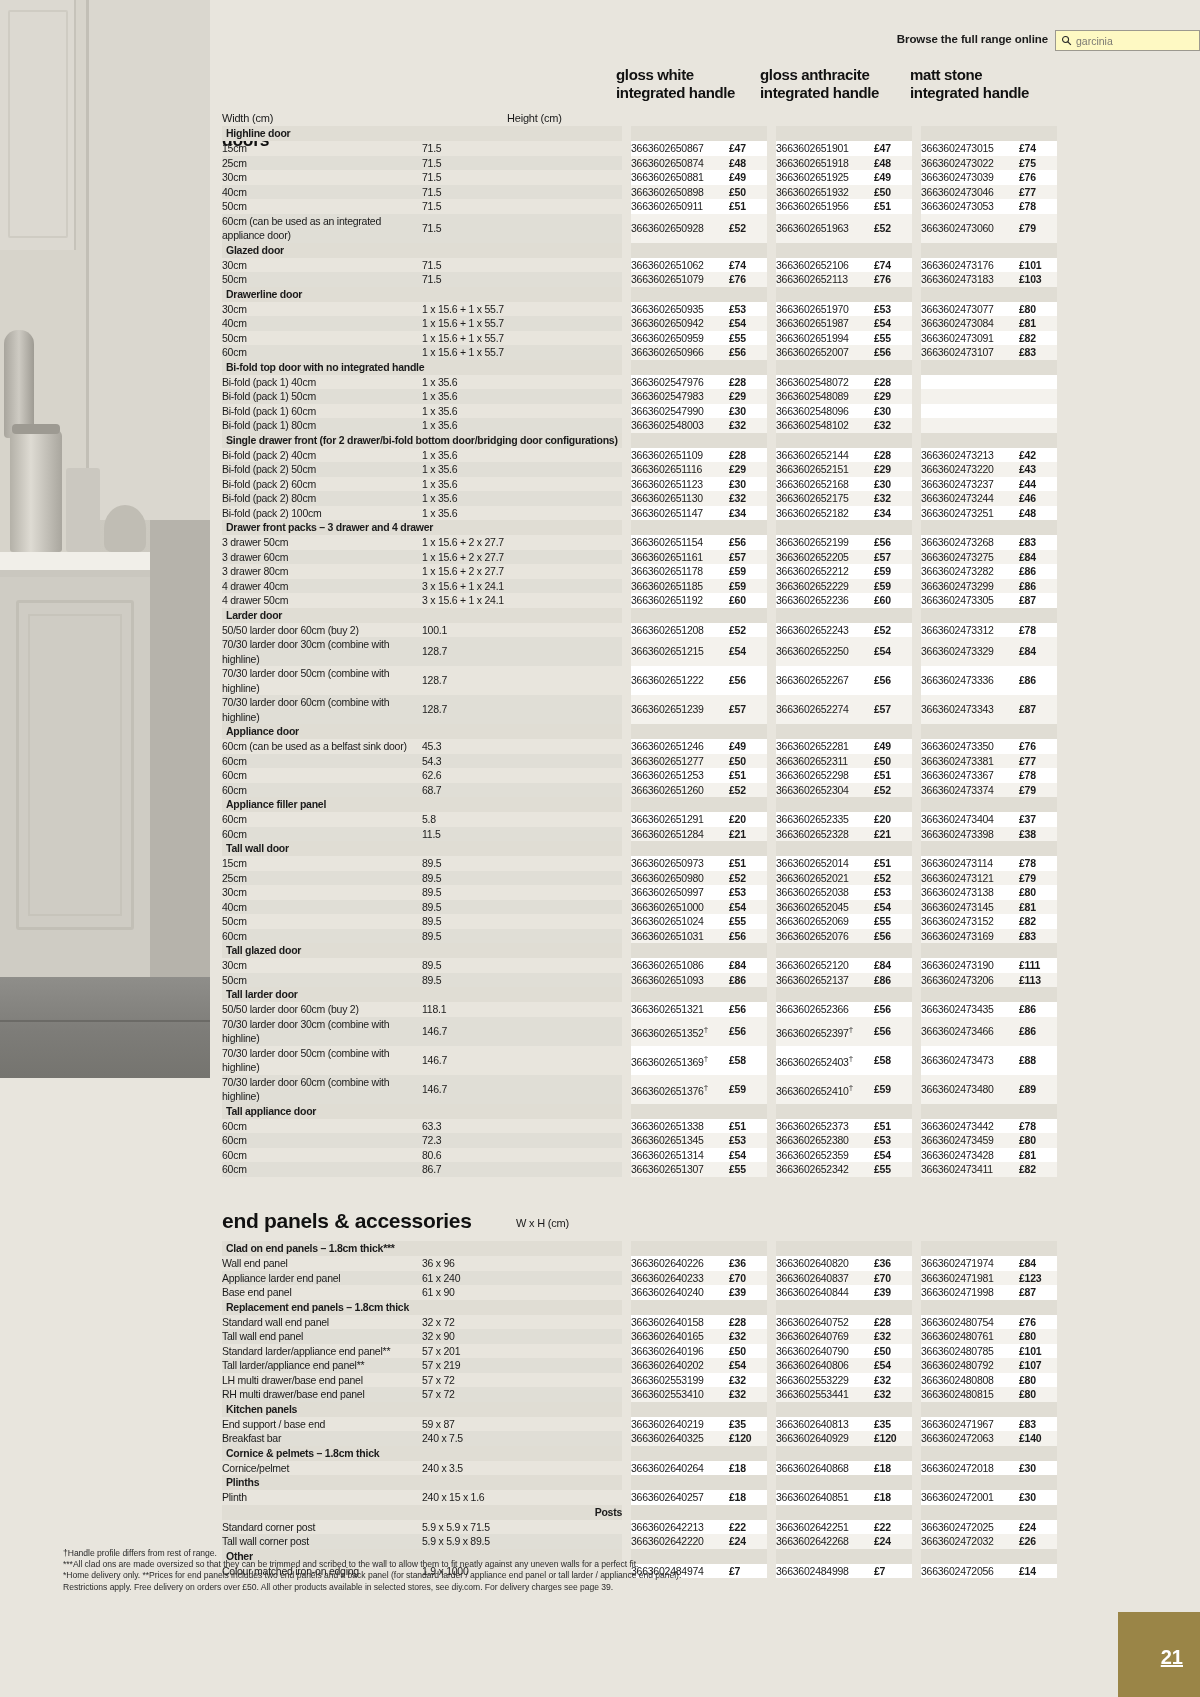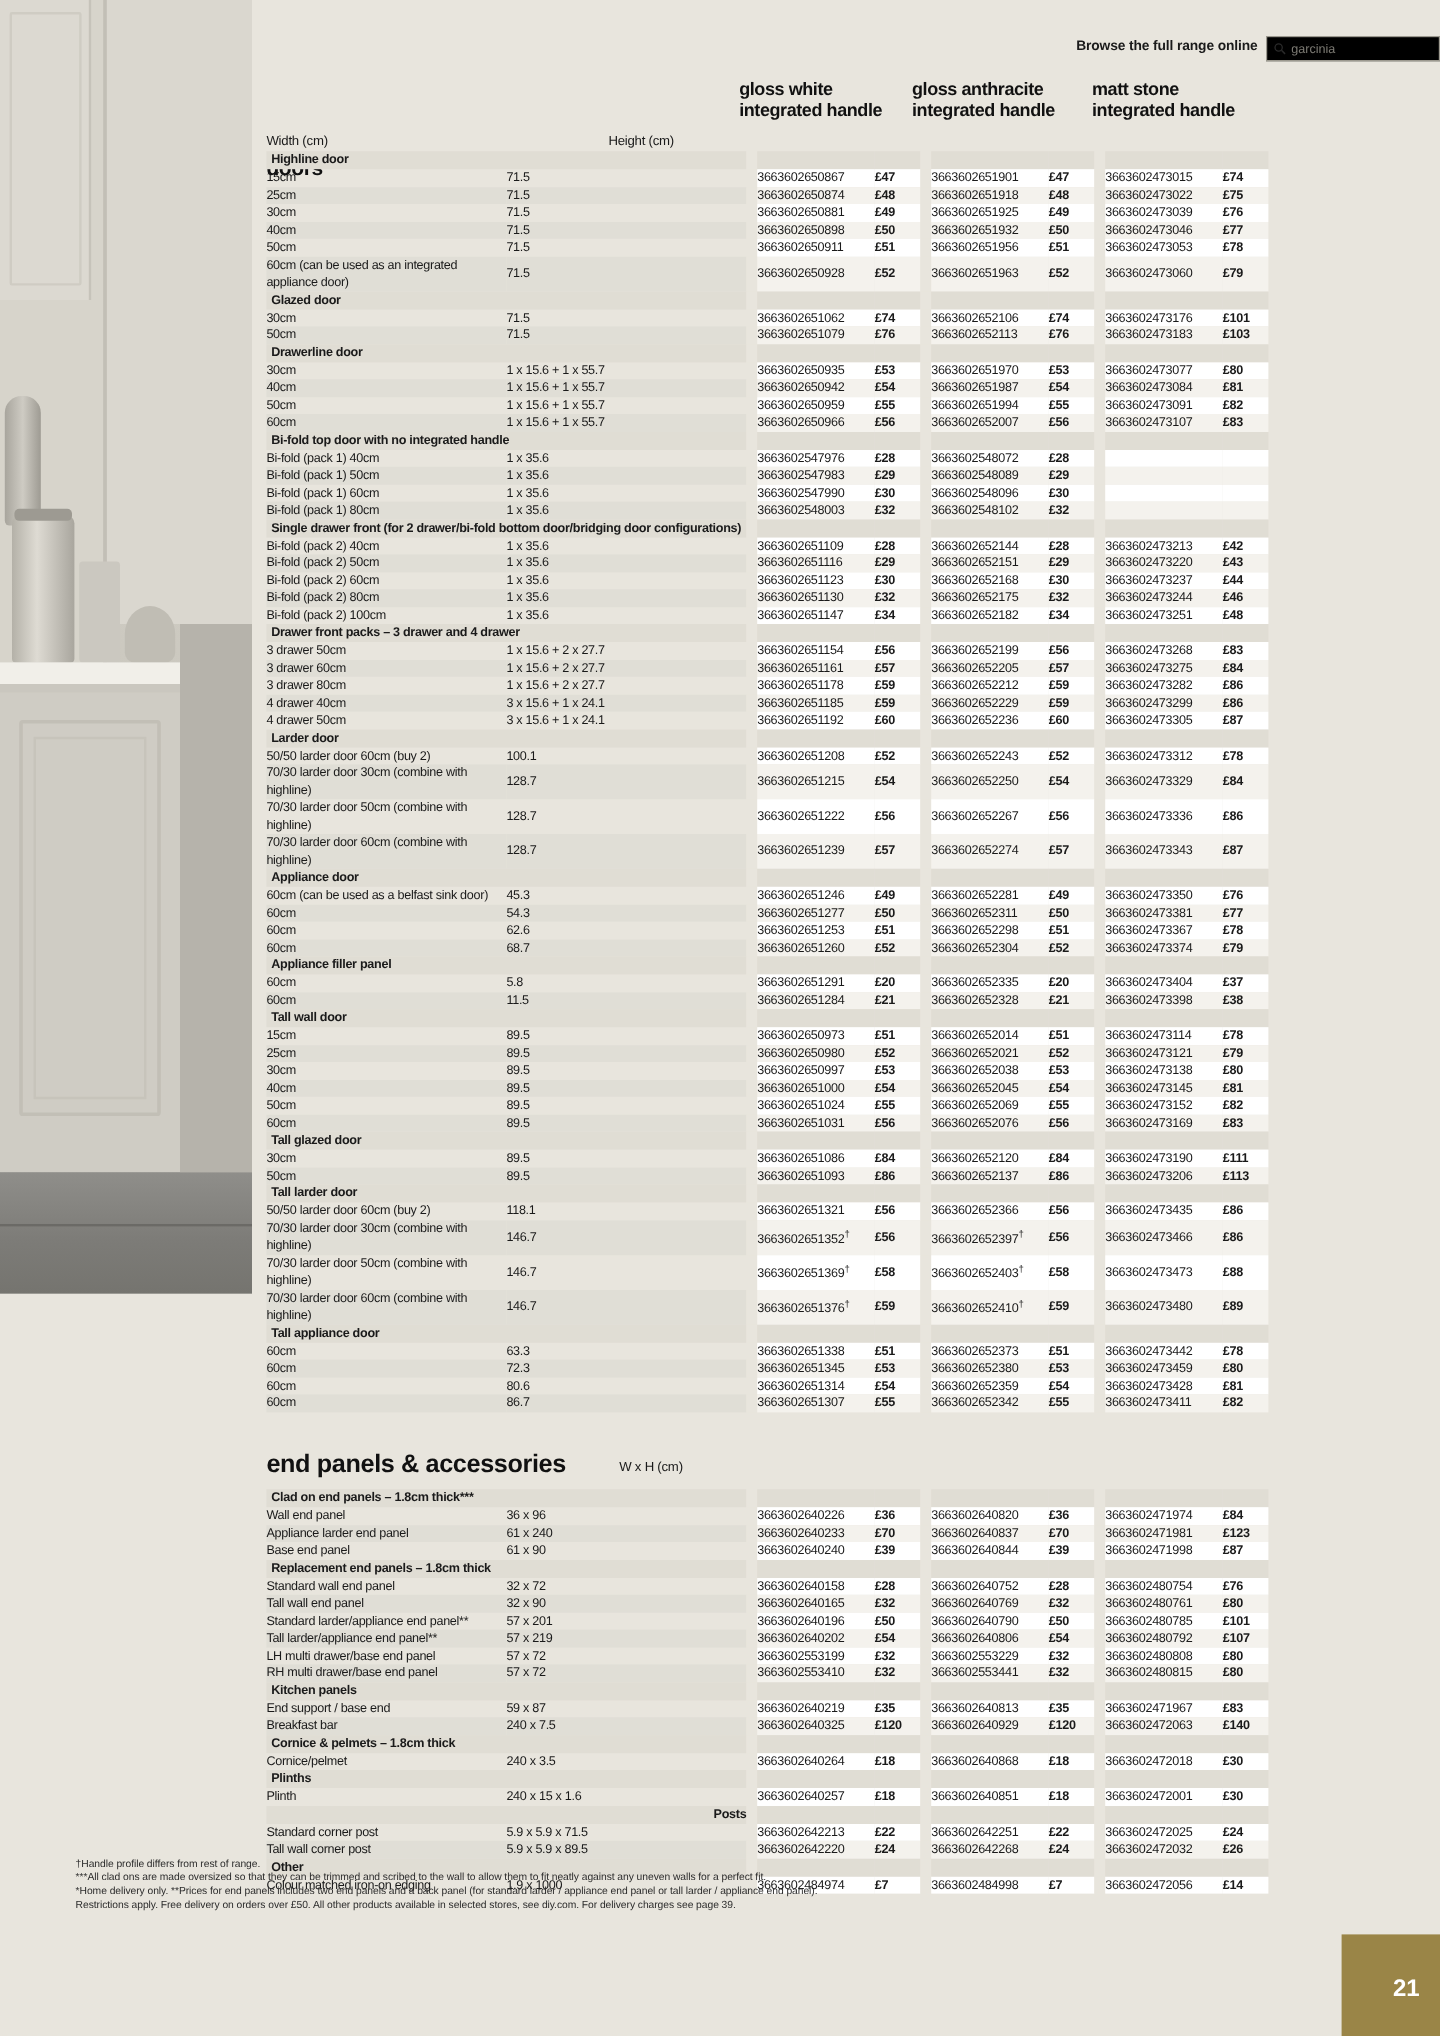--- a/index.html
+++ b/index.html
@@ -42,21 +42,21 @@
   #ph-vase { left:4px; top:330px; width:30px; height:108px;
       background:linear-gradient(90deg,#a8a59d,#cecbc3,#9e9b93); border-radius:14px 14px 4px 4px; }
 
   
   #content { position:absolute; left:210px; top:0; width:990px; height:1697px; }
 
   
   #browse { position:absolute; right:152px; top:33px; font-size:11.5px; color:#1a1a1a; font-weight:bold; letter-spacing:-0.1px; }
   #searchbox {
     position:absolute; right:0px; top:30px; width:145px; height:21px;
-    border:1px solid #9c998f; background:#000000; display:flex; align-items:center; padding-left:5px; gap:4px;
+    border:1px solid #9c998f; background:#fef9c3; display:flex; align-items:center; padding-left:5px; gap:4px;
   }
   #searchbox .mag { width:11px; height:11px; flex:0 0 auto; }
   #searchbox .sv { font-size:10.5px; color:#7c7a73; }
 
   
   #hdr { position:absolute; left:12px; top:60px; width:845px; height:66px; }
   .hdr-title { position:absolute; font-weight:bold; font-size:17.5px; color:#111; letter-spacing:-0.3px;margin-top:42px; }
   .hdr-col { position:absolute; font-weight:bold; font-size:15px; line-height:17.5px; color:#111; letter-spacing:-0.35px; width:135px; }
   .hdr-sub { position:absolute; font-size:11px; color:#1a1a1a; letter-spacing:-0.2px; }
 
@@ -83,21 +83,21 @@
   .h2-title { font-weight:bold; font-size:21px; color:#111; letter-spacing:-0.3px; }
   .h2-sub { position:absolute; left:294px; top:8px; font-size:11px; color:#1a1a1a; letter-spacing:-0.2px; }
 
   
   #notes { position:absolute; left:-147px; bottom:104px; width:990px; font-size:8.6px; color:#2b2b2b; line-height:11.3px; letter-spacing:-0.05px; }
   #notes p { margin:0; }
   #notes .b { font-weight:bold; }
 
   
   #pagetab { position:absolute; right:0; bottom:0; width:82px; height:85px; background:#9a8547; }
-  #pagenum { position:absolute; right:17px; bottom:28px; color:#ffffff; font-size:20px; font-weight:bold; }
+  #pagenum { position:absolute; right:17px; bottom:28px; color:#ffffff; font-size:20px; font-weight:bold;text-decoration:underline; }
 </style>
 </head>
 <body>
 
 <div id="page">
 
   <div id="photo">
     <div class="ph" id="ph-wallL"></div>
     <div class="ph" id="ph-wallR"></div>
     <div class="ph" id="ph-wallLine1"></div>

